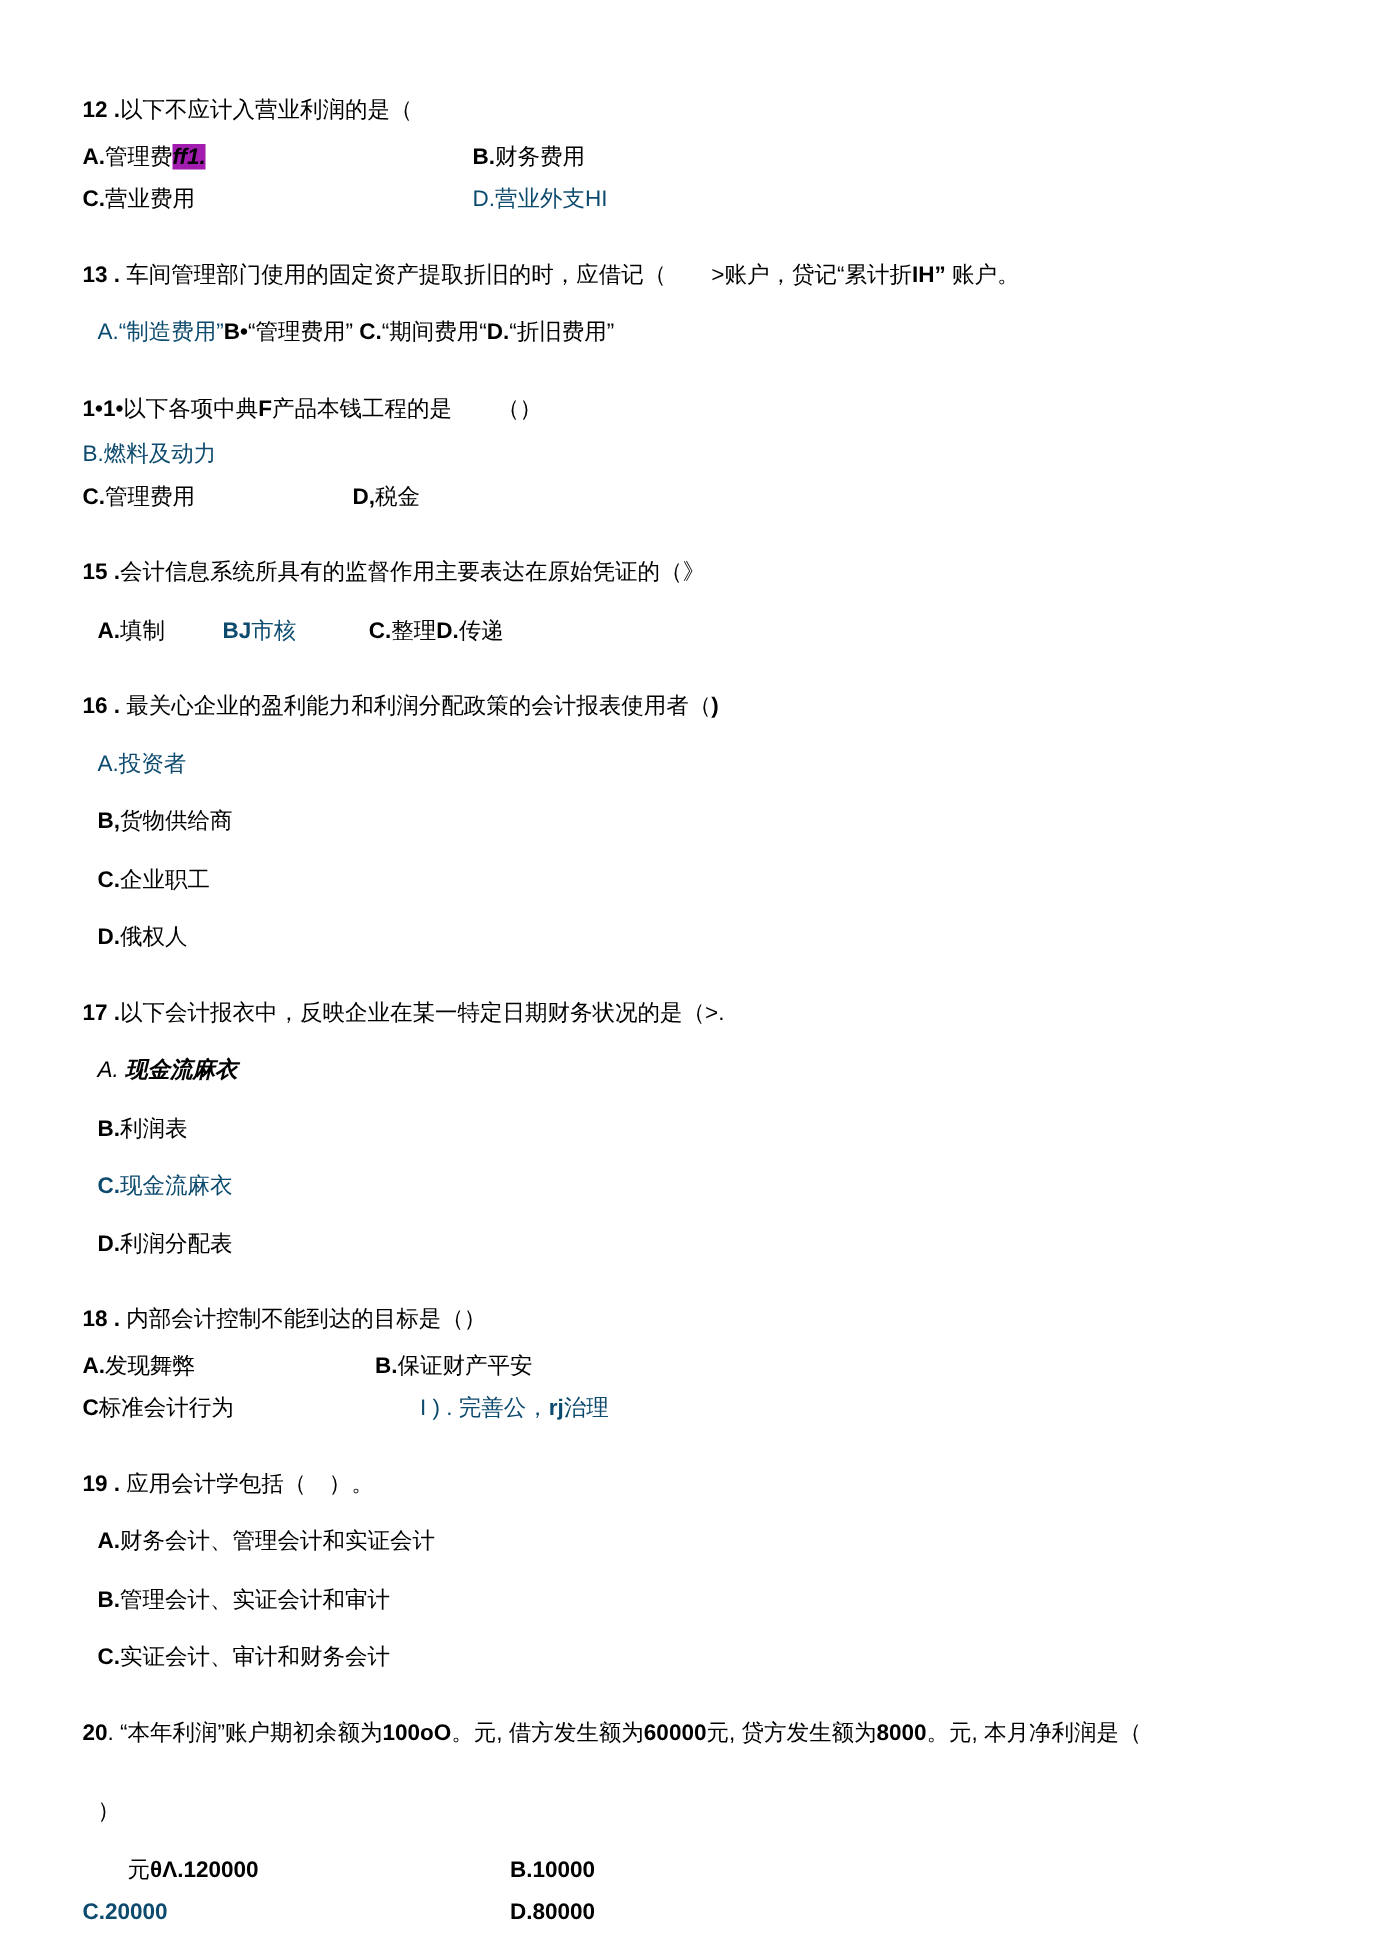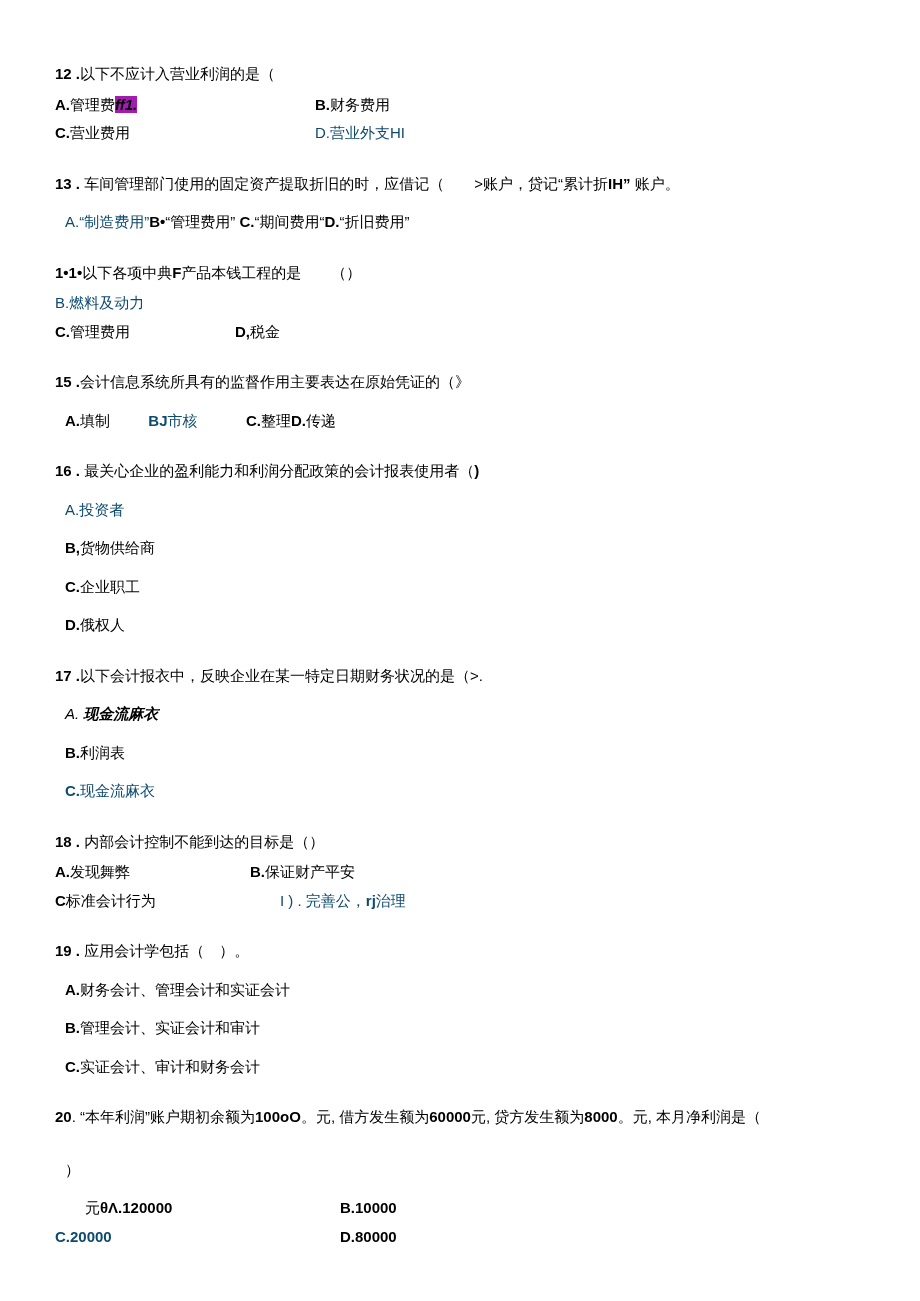--- a/index.html
+++ b/index.html
@@ -122,20 +122,23 @@
     </div>
     <div class="opt-line">
       <span class="italic">A. </span><span class="italic bold">现金流麻衣</span>
     </div>
     <div class="opt-line">
       <span class="bold">B.</span><span>利润表</span>
     </div>
     <div class="opt-line red">
       <span class="bold">C.</span><span>现金流麻衣</span>
     </div>
+    <div class="opt-line">
+      <span class="bold">D.</span><span>利润分配表</span>
+    </div>
   </div>
 
   <div class="question">
     <div class="qtext">
       <span class="bold">18</span><span class="bold"> .</span><span> 内部会计控制不能到达的目标是（）</span>
     </div>
     <div class="row">
       <div class="col" style="width:195px;">
         <span class="bold">A.</span><span>发现舞弊</span>
       </div>

